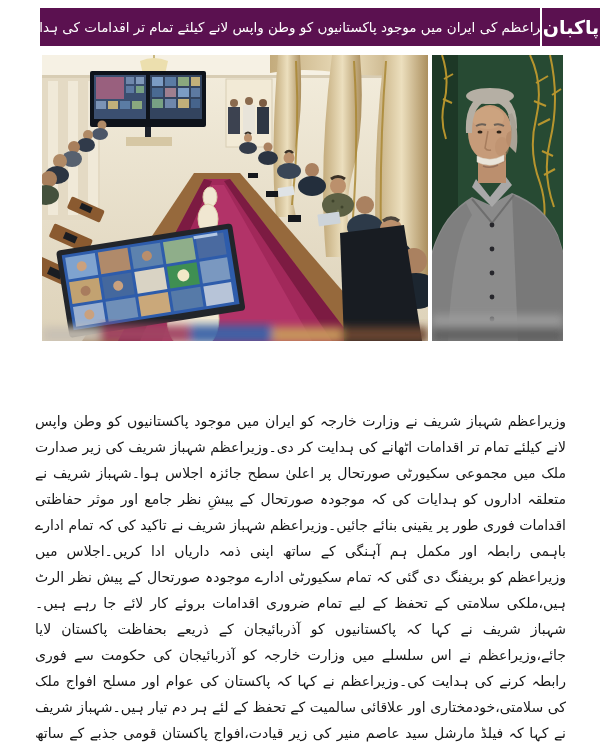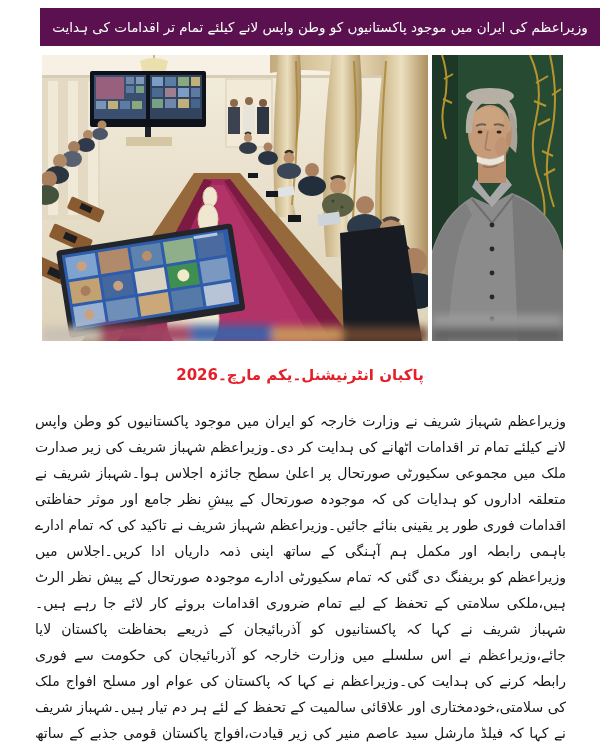--- a/index.html
+++ b/index.html
@@ -30,20 +30,23 @@
 </style>
 </head>
 <body>
 
 <div id="page">
 
   <div class="news-bar">
     <div class="headline-wrap">
       <span class="headline">وزیراعظم کی ایران میں موجود پاکستانیوں کو وطن واپس لانے کیلئے تمام تر اقدامات کی ہدایت</span>
     </div>
+    <div class="brand">
+      <span>پاکبان</span>
+    </div>
   </div>
 
   <div class="collage">
 
     <svg width="386" height="286" viewBox="0 0 386 286">
       <defs>
         <filter id="bl" x="-30%" y="-30%" width="160%" height="160%">
             <feGaussianBlur stdDeviation="4"></feGaussianBlur>
           </filter>
         <linearGradient id="wallg" x1="0" y1="0" x2="0" y2="1">
@@ -286,17 +289,16 @@
         <path d="M45 101 Q58 108 72 100 L72 106 Q58 114 45 107 Z" fill="#eae5da" stroke="#d8d2c4" stroke-width="0.5"></path>
         <path d="M51 111 Q58 114 66 110" stroke="#96705a" stroke-width="1.5" fill="none"></path>
       </g>
       <g filter="url(#pbl)" opacity="0.95">
         <rect x="0" y="260" width="131" height="16" fill="#9c9c9c"></rect>
         <rect x="0" y="272" width="131" height="14" fill="#5f5f5f"></rect>
       </g>
     </svg>
   </div>
 
-  <div class="dateline">پاکبان انٹرنیشنل۔یکم مارچ۔2026</div>
 
   <div class="article">وزیراعظم شہباز شریف نے وزارت خارجہ کو ایران میں موجود پاکستانیوں کو وطن واپس لانے کیلئے تمام تر اقدامات اٹھانے کی ہدایت کر دی۔وزیراعظم شہباز شریف کی زیر صدارت ملک میں مجموعی سکیورٹی صورتحال پر اعلیٰ سطح جائزہ اجلاس ہوا۔شہباز شریف نے متعلقہ اداروں کو ہدایات کی کہ موجودہ صورتحال کے پیشِ نظر جامع اور موثر حفاظتی اقدامات فوری طور پر یقینی بنائے جائیں۔وزیراعظم شہباز شریف نے تاکید کی کہ تمام ادارے باہمی رابطہ اور مکمل ہم آہنگی کے ساتھ اپنی ذمہ داریاں ادا کریں۔اجلاس میں وزیراعظم کو بریفنگ دی گئی کہ تمام سکیورٹی ادارے موجودہ صورتحال کے پیش نظر الرٹ ہیں،ملکی سلامتی کے تحفظ کے لیے تمام ضروری اقدامات بروئے کار لائے جا رہے ہیں۔شہباز شریف نے کہا کہ پاکستانیوں کو آذربائیجان کے ذریعے بحفاظت پاکستان لایا جائے،وزیراعظم نے اس سلسلے میں وزارت خارجہ کو آذربائیجان کی حکومت سے فوری رابطہ کرنے کی ہدایت کی۔وزیراعظم نے کہا کہ پاکستان کی عوام اور مسلح افواج ملک کی سلامتی،خودمختاری اور علاقائی سالمیت کے تحفظ کے لئے ہر دم تیار ہیں۔شہباز شریف نے کہا کہ فیلڈ مارشل سید عاصم منیر کی زیر قیادت،افواج پاکستان قومی جذبے کے ساتھ اپنے بہترین انداز میں اپنے فرائض سرانجام دے رہی ہیں۔وزیراعظم نے کہا کہ دہشت گردی کے خلاف جنگ میں سکیورٹی فورسز جو قربانیاں دی رہی ہیں،اس پر پوری قوم ان کو سلام پیش کرتی ہے۔</div>
 
 </div>
 
 </body></html>

